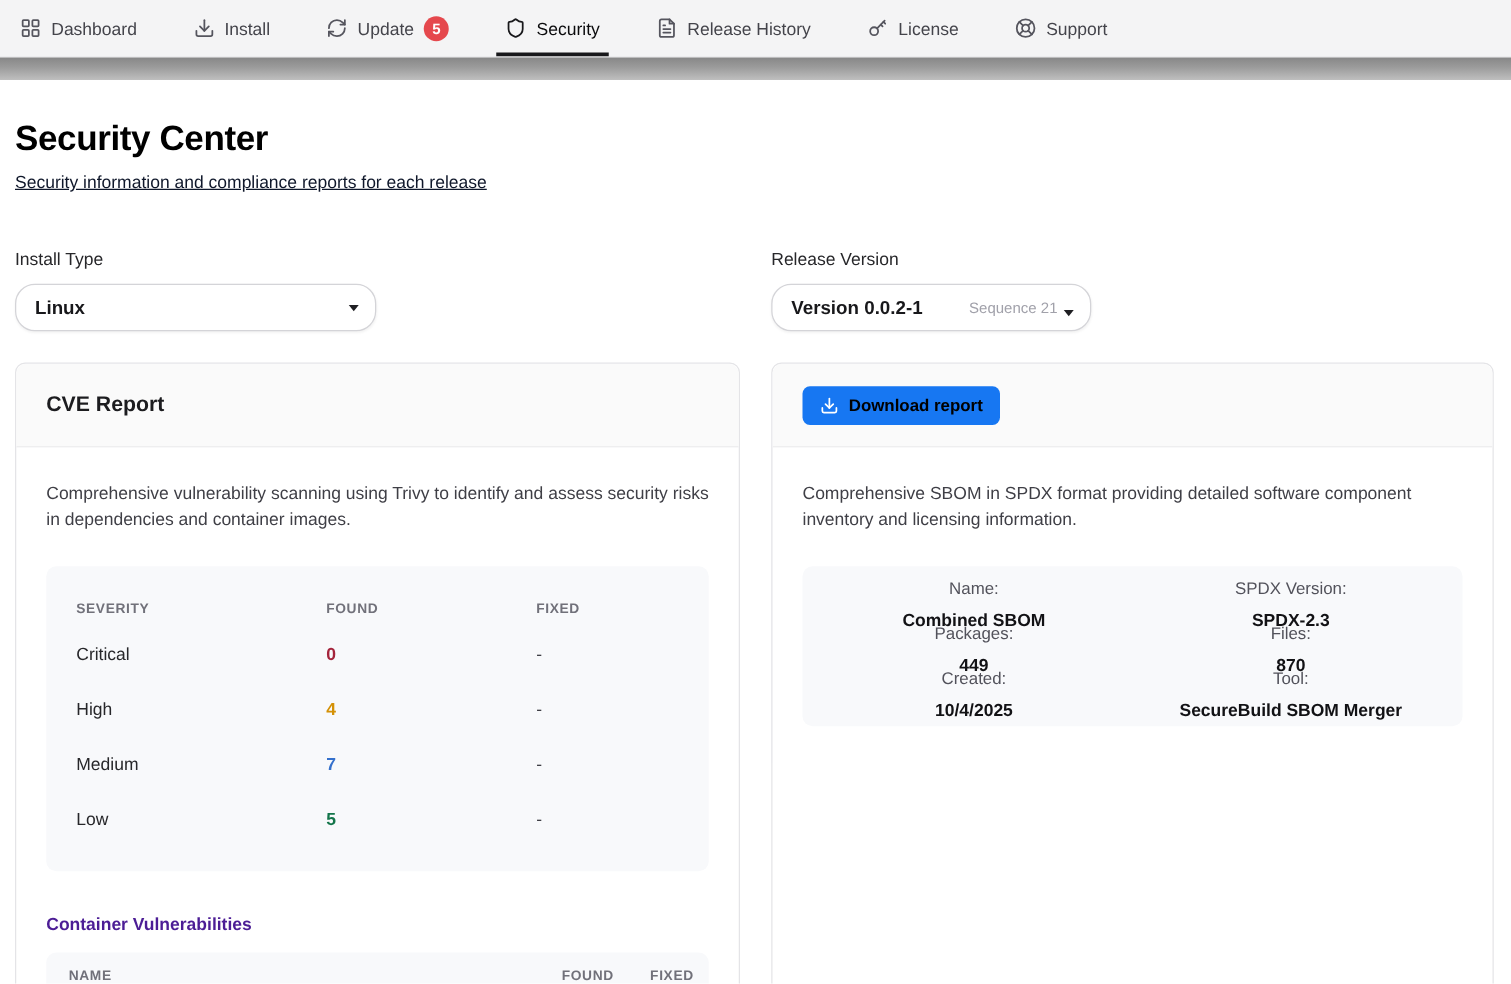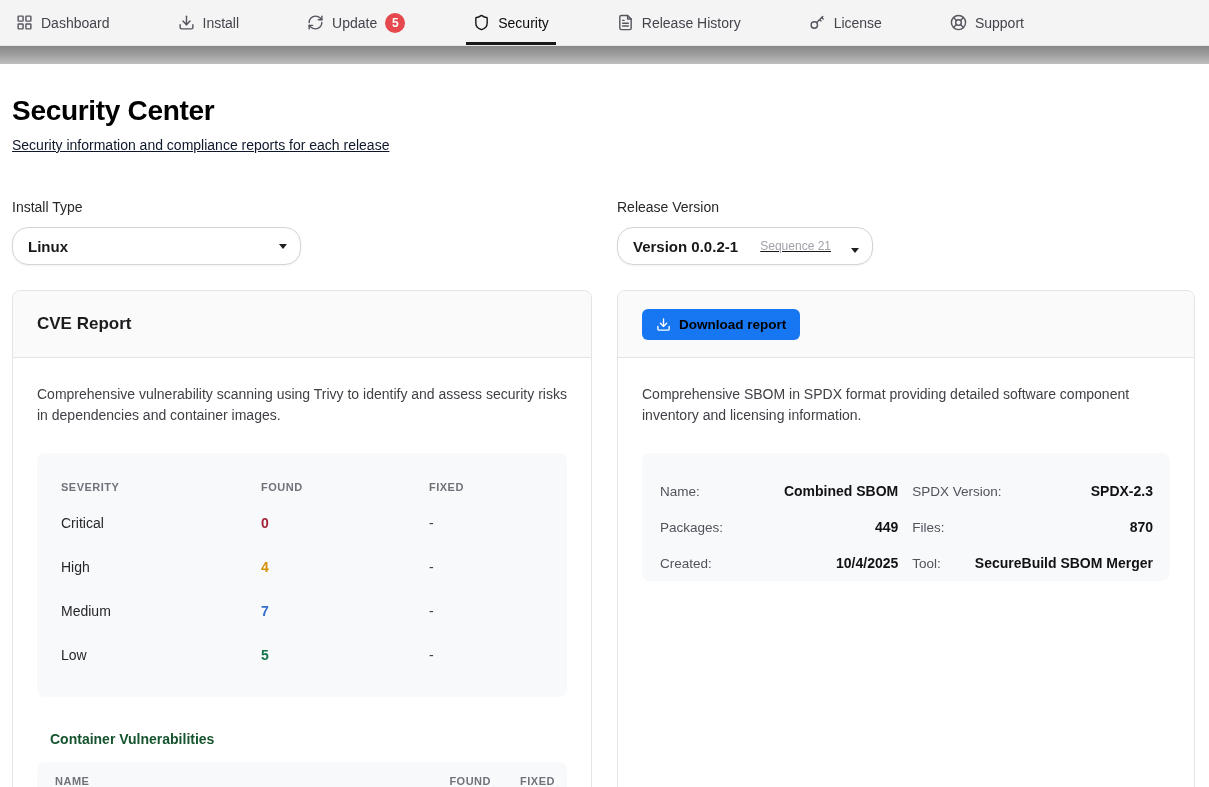--- a/index.html
+++ b/index.html
@@ -1,21 +1,21 @@
 <!DOCTYPE html>
 <html><head>
 <meta charset="utf-8">
 <style>
   * { margin:0; padding:0; box-sizing:border-box; }
   html,body { background:#fff; }
   body { font-family:"Liberation Sans","DejaVu Sans",sans-serif; color:#18181b; }
   .screen { position:relative; width:1209px; height:787px; overflow:hidden; background:#fff; }
 
   
-  .nav { height:46px; background:#f4f4f5; display:flex; align-items:stretch; padding-left:9px; border-bottom:1px solid #e9e9eb;gap:23px; }
+  .nav { height:46px; background:#f4f4f5; display:flex; align-items:stretch; padding-left:9px; border-bottom:1px solid #e9e9eb; }
   .nav-item { position:relative; display:flex; align-items:center; gap:8px; padding:0 7px; margin-right:31px;
               font-size:14px; font-weight:500; color:#44444b; cursor:pointer; }
   .nav-item .nicon { display:flex; align-items:center; color:#55555e; }
   .nav-item.active { color:#0a0a0c; }
   .nav-item.active .nicon { color:#18181b; }
   .nav-item.active::after { content:""; position:absolute; left:0; right:0; bottom:0; height:3px; background:#18181b; }
   .badge { min-width:20px; height:20px; border-radius:10px; color:#fff; font-size:12px; font-weight:700;
            display:flex; align-items:center; justify-content:center; padding:0 6px; }
 
   
@@ -28,21 +28,21 @@
 
   .two-col { display:grid; grid-template-columns:580px 578px; column-gap:25px; }
 
   
   .filters { margin-top:46px; }
   .filter-label { font-size:14px; font-weight:500; color:#27272a; }
   .select { margin-top:12px; height:38px; background:#fff; border:1px solid #d4d4d8; border-radius:16px;
             display:flex; align-items:center; justify-content:space-between; padding:0 13px 0 15px;
             box-shadow:0 1px 2px rgba(0,0,0,0.05); cursor:pointer; }
   .select-main { font-size:15px; font-weight:700; color:#18181b; }
-  .select-right { display:flex; align-items:flex-end; gap:20px;text-decoration:underline; }
+  .select-right { display:flex; align-items:flex-end; gap:5px; }
   .select-seq { font-size:12px; color:#a1a1aa; }
   .caret { width:0; height:0; border-left:4.5px solid transparent; border-right:4.5px solid transparent; border-top:5.5px solid #1f1f23; }
   .w-install { width:289px; }
   .w-release { width:256px; }
 
   
   .cards { margin-top:25px; }
   .card { border:1px solid #e4e4e7; border-radius:8px; background:#fff; height:620px; overflow:hidden; }
   .card-header { height:67px; background:#fafafa; border-bottom:1px solid #e4e4e7; border-radius:8px 8px 0 0;
                  display:flex; align-items:center; justify-content:space-between; padding:0 24px; }
@@ -54,31 +54,31 @@
   .panel { background:#f8f9fb; border-radius:8px; }
   .sev-table { margin-top:27px; padding:16px 24px 20px; }
   .sev-row { display:grid; grid-template-columns:200px 168px 1fr; align-items:center; height:44px; }
   .sev-head { height:24px; margin-bottom:8px; align-items:end; }
   .th { font-size:11px; font-weight:600; letter-spacing:0.5px; color:#71717a; }
   .sev-name { font-size:14px; color:#27272a; }
   .sev-found { font-size:14px; font-weight:600; }
   .sev-fixed { font-size:14px; color:#3f3f46; }
 
   
-  .cv-heading { margin-top:34px; font-size:14px; font-weight:600; color:#14532d;margin-left:13px; }
+  .cv-heading { margin-top:34px; font-size:14px; font-weight:600; color:#4c1d95; }
   .cv-header-bar { margin-top:15px; height:38px; display:flex; align-items:center; padding:0 12px 0 18px; }
   .cv-name { flex:1; }
   .cv-found { width:80px; text-align:right; }
   .cv-fixed { width:64px; text-align:right; }
 
   
   .btn-primary { display:flex; align-items:center; gap:8px; border:none; border-radius:6px; padding:8px 14px;
                  color:#000000; font-size:13.5px; font-weight:600; font-family:inherit; cursor:pointer; }
   .sbom-details { margin-top:27px; padding:10px 17px 10px 18px; display:grid; grid-template-columns:1fr 1.01fr; column-gap:14px; }
-  .detail-row { display:flex; align-items:flex-end; justify-content:space-between; height:36px; gap:10px; }
+  .detail-row { display:flex; align-items:center; justify-content:space-between; height:36px; gap:10px;flex-direction:column; }
   .detail-label { font-size:13.5px; color:#52525b; white-space:nowrap; }
   .detail-value { font-size:14px; font-weight:700; color:#121215; text-align:right; white-space:nowrap; }
 
   svg { display:block; }
 </style>
 </head>
 <body>
 
 <div class="screen">
 

